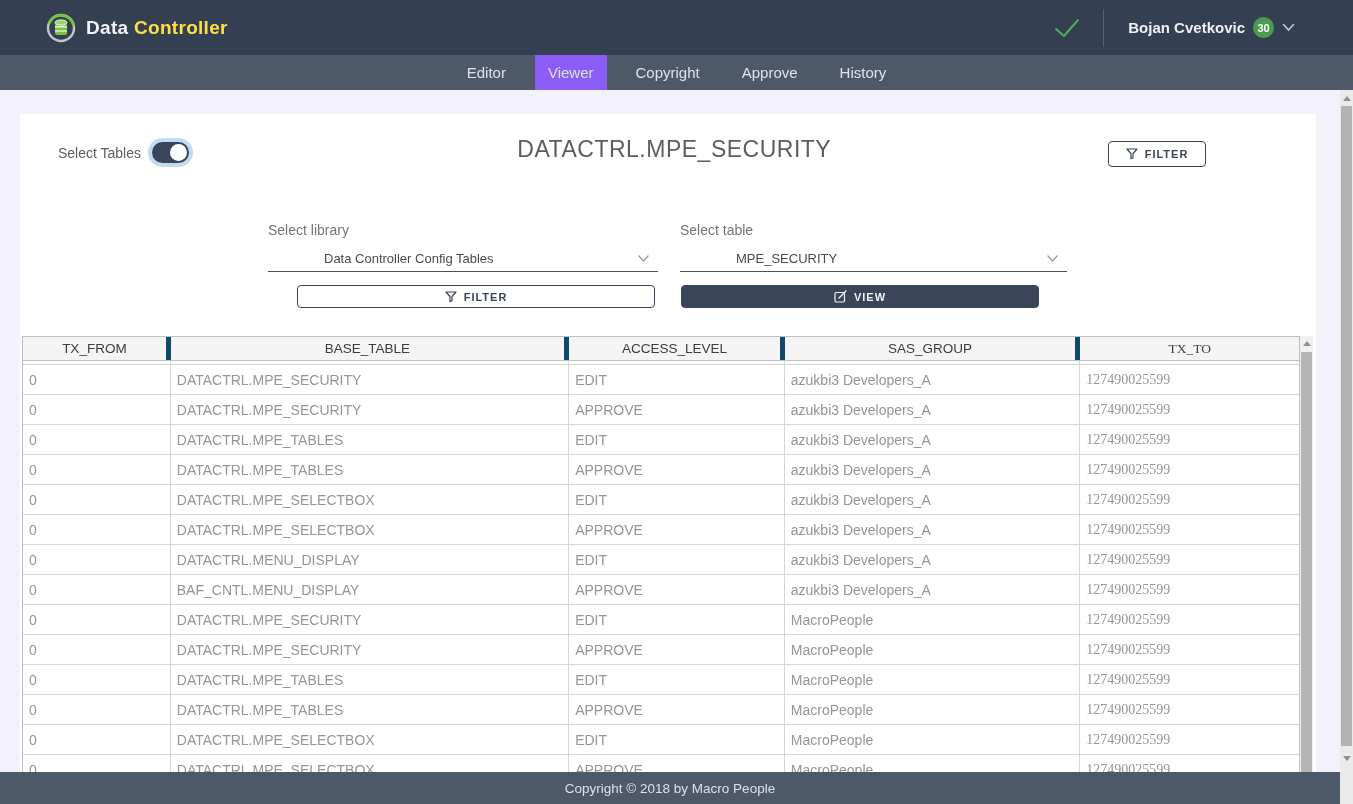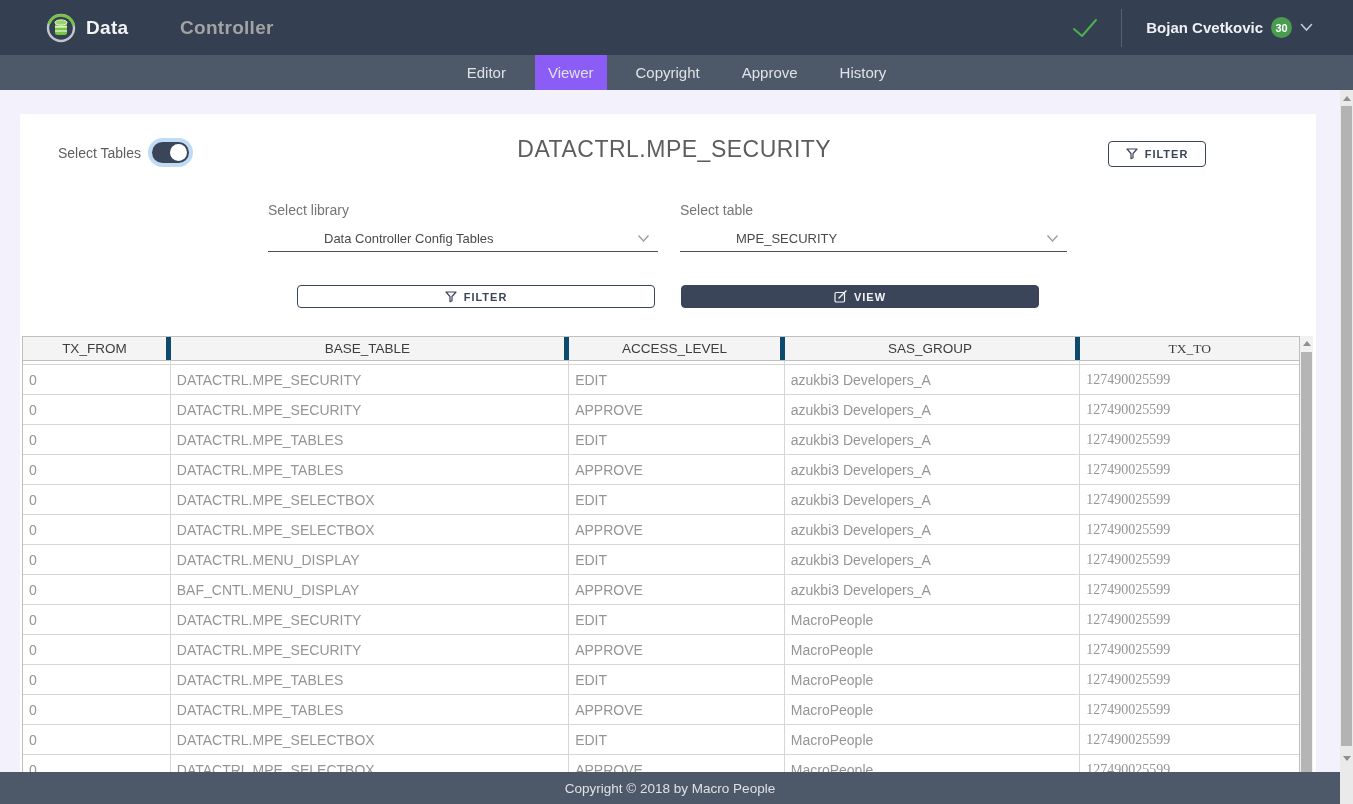--- a/index.html
+++ b/index.html
@@ -5,22 +5,22 @@
   * { margin:0; padding:0; box-sizing:border-box; }
   body { font-family:"Liberation Sans","DejaVu Sans",sans-serif; background:#f3f1fb; }
   .page { position:relative; width:1353px; height:804px; overflow:hidden; background:#f3f1fb; }
 
   
   .topbar { position:absolute; left:0; top:0; width:1353px; height:55px; background:#353f52;
             display:flex; align-items:center; justify-content:space-between; }
   .brand { display:flex; align-items:center; gap:9px; padding-left:45px; }
   .brand-text { font-size:19px; font-weight:bold; letter-spacing:.3px; }
   .brand-w1 { color:#f2f3f5; }
-  .brand-w2 { color:#a3a3a3;margin-left:46px; }
-  .topbar-right { display:flex; align-items:center; padding-right:40px; }
+  .brand-w2 { color:#fde047; }
+  .topbar-right { display:flex; align-items:center; padding-right:58px; }
   .top-divider { width:1px; height:38px; background:rgba(255,255,255,.18); margin:0 24px 0 22px; }
   .user-menu { display:flex; align-items:center; gap:8px; cursor:pointer; }
   .user-name { color:#eef0f3; font-size:15px; font-weight:600; }
   .user-badge { width:21px; height:21px; border-radius:50%; background:#4a9d4f; color:#fff;
                 font-size:11px; font-weight:bold; display:flex; align-items:center; justify-content:center; }
 
   
   .navbar { position:absolute; left:0; top:55px; width:1353px; height:35px; background:#4d5868;
             display:flex; align-items:stretch; justify-content:center; }
   .tab { display:flex; align-items:center; padding:0 13px; margin:0 8px; color:#dfe3e9;
@@ -41,21 +41,21 @@
 
   .btn { display:flex; align-items:center; justify-content:center; gap:7px; border-radius:4px;
          font-size:11px; font-weight:bold; letter-spacing:1px; cursor:pointer;
          font-family:"Liberation Sans","DejaVu Sans",sans-serif; }
   .btn-outline { background:#fff; border:1px solid #3a4559; color:#3a4559; }
   .btn-filled { background:#3a4559; border:1px solid #3a4559; color:#f2f3f6; }
   .btn-top-filter { position:absolute; left:1088px; top:27px; width:98px; height:26px; }
   .btn-filter { position:absolute; left:277px; top:171px; width:358px; height:23px; }
   .btn-view { position:absolute; left:661px; top:171px; width:358px; height:23px; }
 
-  .select-group { position:absolute; top:88px; }
+  .select-group { position:absolute; top:108px; }
   .sel-library { left:248px; width:390px; }
   .sel-table { left:660px; width:387px; }
   .select-label { font-size:14px; color:#757575; display:block; margin-bottom:7px; }
   .select-box { position:relative; height:27px; border-bottom:1px solid #4f4f4f; cursor:pointer;
                 display:flex; align-items:center; padding-left:8px; }
   .select-value { font-size:13px; color:#4a4a4a;margin-left:48px; }
   .select-chevron { position:absolute; right:8px; top:9px; }
 
   
   .datatable { position:absolute; left:2px; top:222px; width:1278px; height:436px; overflow:hidden;

